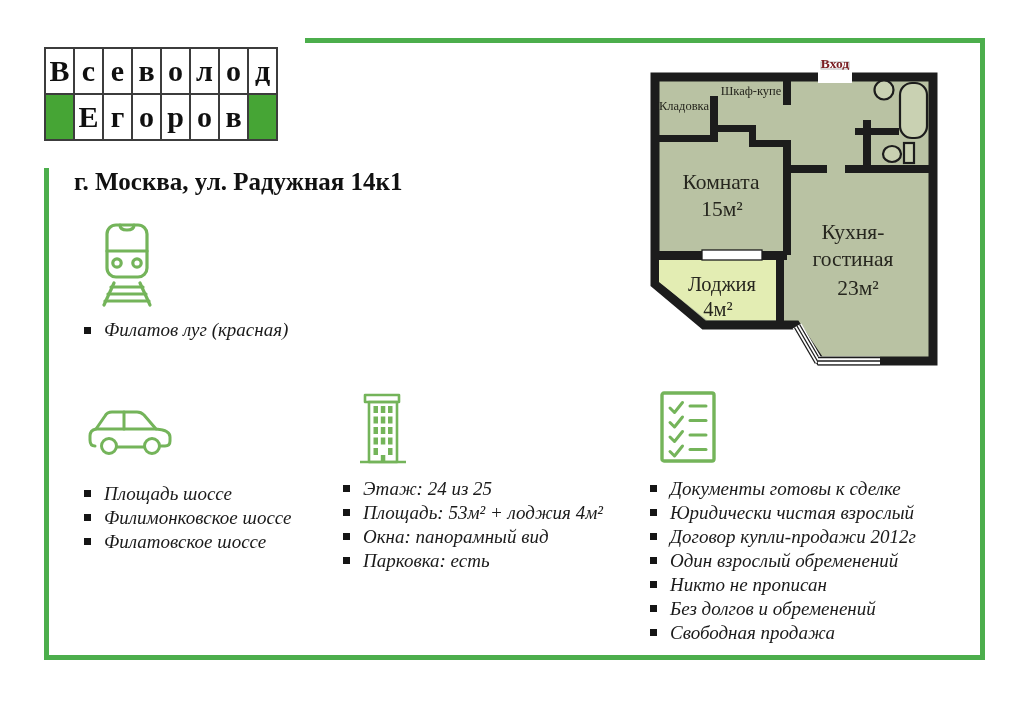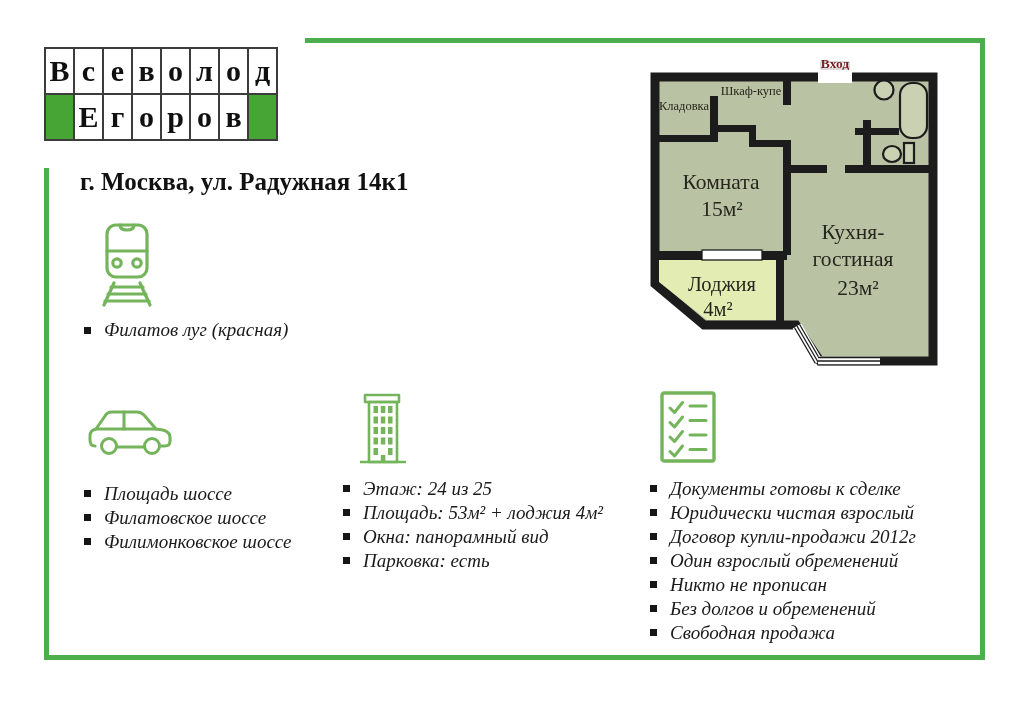--- a/index.html
+++ b/index.html
@@ -14,21 +14,21 @@
   .frame-bottom{left:44px;top:655px;width:941px;height:5px;}
   .frame-left{left:44px;top:168px;width:5px;height:492px;}
 
   
   .logo{left:44px;top:47px;display:grid;grid-template-columns:repeat(8,29px);
         grid-template-rows:46px 46px;border:1px solid #3c3c3c;}
   .logo .cell{border:1px solid #3c3c3c;display:flex;align-items:center;justify-content:center;
         font-weight:bold;font-size:30px;color:#101010;background:#fff;line-height:1;}
   .logo .cell.green{background:#46a535;}
 
-  .title{left:74px;top:168px;font-size:25px;font-weight:bold;color:#111;margin-left:6px;}
+  .title{left:74px;top:168px;font-size:25px;font-weight:bold;color:#111;}
 
   
   .list{position:absolute;display:flex;flex-direction:column;}
   .li{display:flex;align-items:flex-start;font-size:19px;font-style:italic;}
   .list.tight .li{line-height:21.5px;}
   .list.wide .li{line-height:24px;}
   .sq{width:7px;height:7px;background:#151515;margin:8px 13px 0 0;flex:0 0 auto;}
 
   .icon{position:absolute;}
 
@@ -100,25 +100,25 @@
     </g>
   </svg>
 
   <div class="list wide" style="left:84px;top:482px">
     <div class="li">
         <span class="sq"></span>
         <span>Площадь шоссе</span>
       </div>
     <div class="li">
         <span class="sq"></span>
+        <span>Филимонковское шоссе</span>
+      </div>
+    <div class="li">
+        <span class="sq"></span>
         <span>Филатовское шоссе</span>
-      </div>
-    <div class="li">
-        <span class="sq"></span>
-        <span>Филимонковское шоссе</span>
       </div>
   </div>
 
   <svg class="icon" style="left:356px;top:392px" width="54" height="78" viewBox="0 0 54 78">
     <g fill="none" stroke="#74b45a" stroke-width="2.6" stroke-linejoin="round">
       <rect x="9" y="3" width="34" height="7"></rect>
       <rect x="13" y="10" width="28" height="60"></rect>
       <line x1="4" y1="70" x2="50" y2="70"></line>
     </g>
     <g fill="#74b45a">

